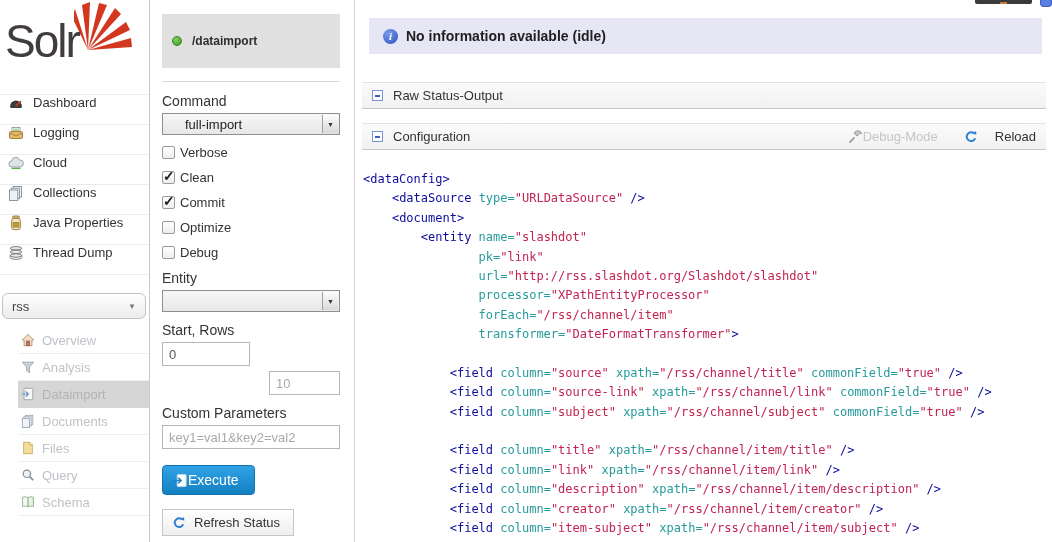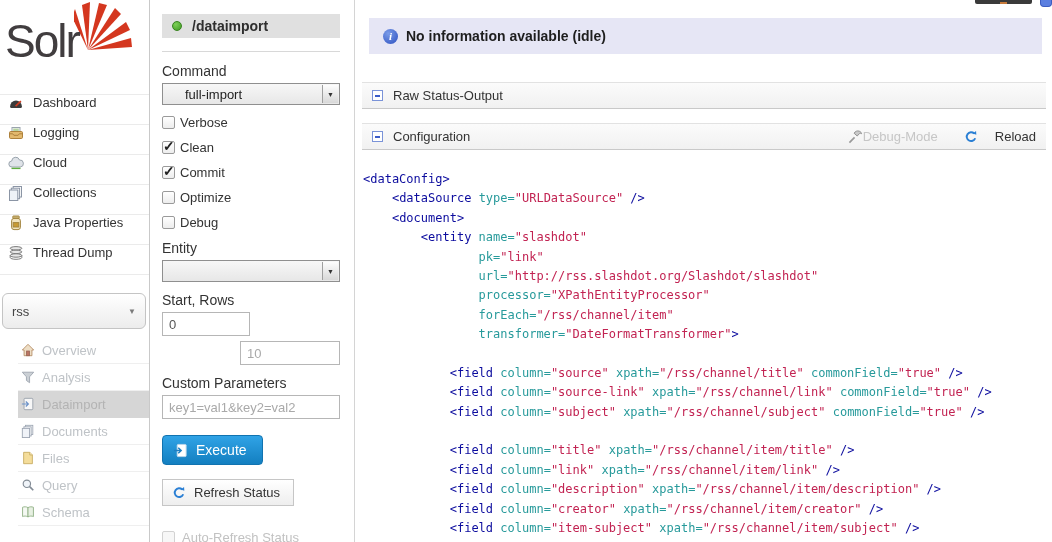--- a/index.html
+++ b/index.html
@@ -10,36 +10,36 @@
   
   .sidebar{width:150px;flex:0 0 150px;border-right:1px solid #c9c9c9;overflow:hidden}
   .logo{position:relative;height:86px}
   .logo-text{position:absolute;left:5px;top:14px;font-size:46px;color:#413d3f;letter-spacing:-2px}
   .logo-fan{position:absolute;left:74px;top:2px;width:62px;height:52px}
   .main-nav{margin-top:8px;border-top:1px solid #ebebeb}
   .nav-item{display:flex;align-items:flex-start;gap:9px;height:30px;padding-left:8px;
     border-bottom:1px solid #ebebeb;font-size:13px;color:#333;cursor:pointer}
   .icon{width:16px;height:16px;flex:0 0 auto;display:inline-block}
   .icon svg{width:100%;height:100%;display:block}
-  .core-select{margin:18px 3px 0 2px;height:36px;border:1px solid #c4c4c4;border-radius:6px;
+  .core-select{margin:18px 3px 0 2px;height:26px;border:1px solid #c4c4c4;border-radius:6px;
     background:linear-gradient(#ffffff,#ececec);display:flex;align-items:center;
     justify-content:space-between;padding:0 9px;font-size:13px;color:#444;cursor:pointer}
   .caret{font-size:8px;color:#7a7a7a}
   .core-nav{margin-top:8px}
   .core-item{display:flex;align-items:center;gap:7px;height:27px;margin-left:18px;
     border-bottom:1px solid #efefef;font-size:13px;color:#bfc3c7;padding-left:3px;cursor:pointer}
   .core-item .icon{width:14px;height:14px;opacity:.85}
   .core-item.active{background:#d6d6d6;border-bottom-color:#d6d6d6}
   .core-item.active span:last-child{color:#b3b3b3}
 
   
   .form-panel{width:205px;flex:0 0 205px;border-right:1px solid #d4d4d4;
     padding:14px 14px 0 12px;overflow:hidden}
-  .handler-head{background:#e0e0e0;padding:4px 10px;display:flex;align-items:center;gap:10px;
-    font-weight:bold;font-size:14px;color:#2e2e2e}
+  .handler-head{background:#e0e0e0;padding:20px 10px;display:flex;align-items:center;gap:10px;
+    font-weight:bold;font-size:12px;color:#2e2e2e}
   .status-dot{width:10px;height:10px;border-radius:50%;
     background:radial-gradient(circle at 35% 30%,#7ed058,#3f9a22);border:1px solid #37841e}
   .sep{border:none;border-top:1px solid #d8d8d8;margin:13px 0 11px}
   .field-label{font-size:14px;margin:10px 0 4px;color:#333}
   .select{height:22px;border:1px solid #8f8f8f;background:linear-gradient(#f7f7f7,#e7e7e7);
     display:flex;align-items:center;font-size:13px;padding-left:22px;position:relative;
     color:#222;cursor:pointer}
   .select .arrow{position:absolute;right:1px;top:1px;bottom:1px;width:16px;
     border-left:1px solid #9f9f9f;background:linear-gradient(#fdfdfd,#d8d8d8);
     display:flex;align-items:center;justify-content:center;font-size:7px;color:#333}
@@ -47,24 +47,24 @@
   .check-row{display:flex;align-items:center;gap:5px;margin:10px 0;font-size:13px;cursor:pointer}
   .cb{width:13px;height:13px;border:1px solid #9a9a9a;border-radius:2px;
     background:linear-gradient(#ffffff,#ededed);position:relative;flex:0 0 auto}
   .cb.checked::after{content:"\2713";position:absolute;left:0;top:-4px;font-size:14px;
     font-weight:bold;color:#222}
   .cb.disabled{border-color:#d2d2d2;background:#f7f7f7}
   .text-input{height:24px;border:1px solid #b6b6b6;font-size:13px;padding:0 6px;color:#555;
     background:#fff;font-family:"Liberation Sans",sans-serif}
   .start-input{width:88px}
   .rows-row{display:flex;justify-content:flex-end;margin-top:5px}
-  .rows-input{width:100px;color:#a9a9a9}
+  .rows-input{width:71px;color:#a9a9a9}
   .custom-input{width:100%}
   .custom-input::placeholder{color:#a9a9a9}
-  .execute-btn{margin-top:16px;display:flex;align-items:center;gap:8px;
+  .execute-btn{margin-top:16px;display:flex;align-items:center;
     background:linear-gradient(#30a3e6,#137fc0);border:1px solid #1173b0;border-radius:4px;
     color:#fff;font-size:14px;padding:6px 15px 6px 10px;cursor:pointer}
   .execute-btn .icon{width:15px;height:15px}
   .refresh-btn{margin-top:14px;display:flex;align-items:center;gap:8px;
     background:linear-gradient(#ffffff,#eeeeee);border:1px solid #c6c6c6;border-radius:0;
     color:#333;font-size:13px;padding:5px 13px 5px 9px;cursor:pointer}
   .refresh-btn .icon{width:14px;height:14px}
   .auto-refresh{margin-top:24px;display:flex;gap:7px;align-items:center;font-size:13px;color:#c2c2c2}
 
   

